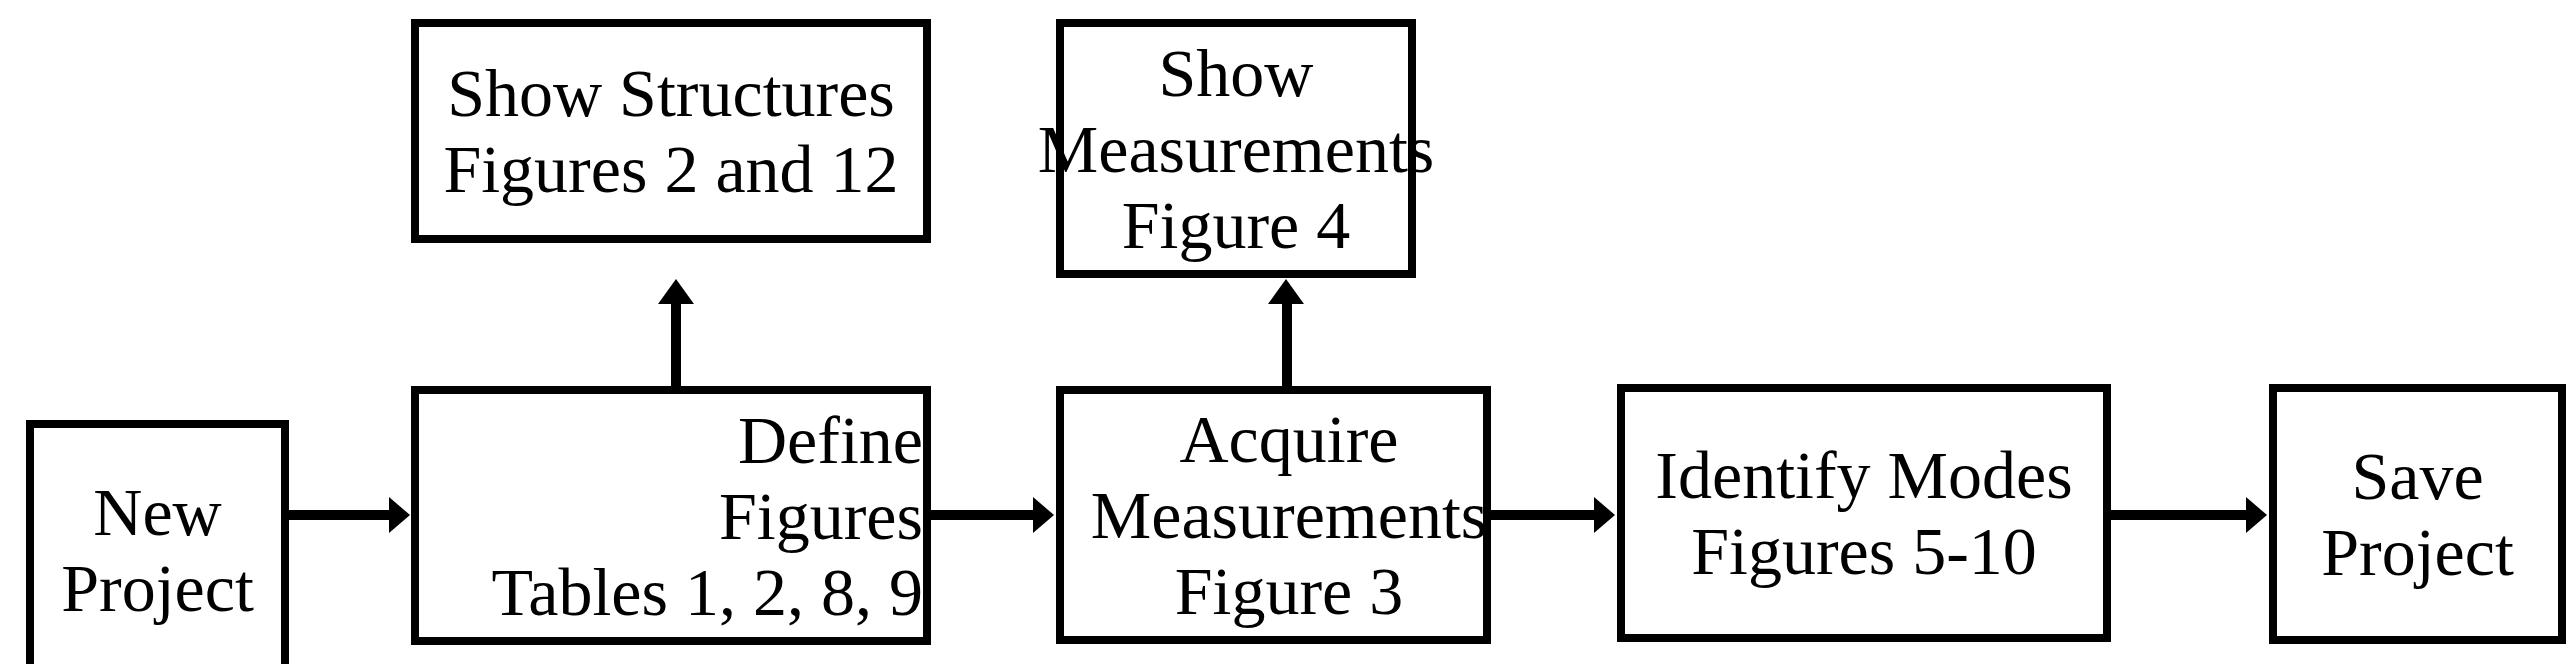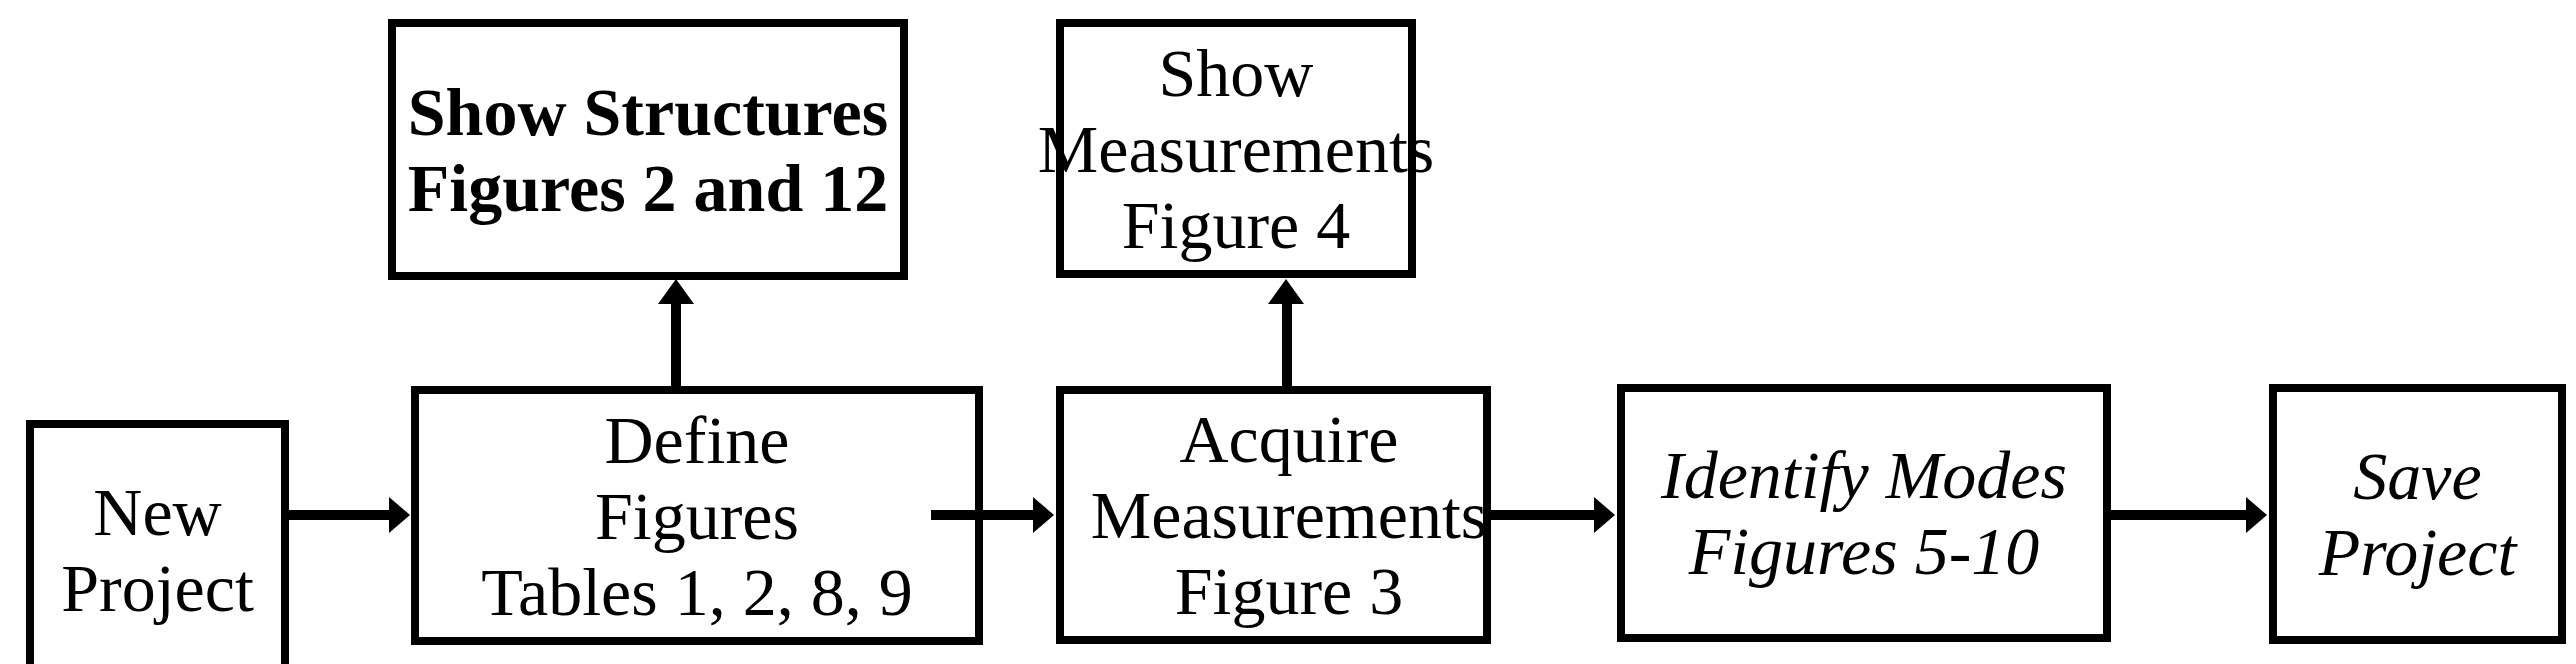--- a/index.html
+++ b/index.html
@@ -60,54 +60,54 @@
     border-left: 18.5px solid transparent;
     border-right: 18.5px solid transparent;
     border-bottom: 25.6px solid #000000;
   }
 </style>
 </head>
 <body>
 
 <div class="canvas">
 
-  <div class="box" style="left:388px; top:19px; width:520px; height:261px;font-weight:bold;">
+  <div class="box" style="left:411px; top:19px; width:520px; height:224px;">
     <div class="line">Show Structures</div>
     <div class="line">Figures 2 and 12</div>
   </div>
 
   <div class="box" style="left:1056px; top:19px; width:360px; height:259px;">
     <div class="line">Show</div>
     <div class="line">Measurements</div>
     <div class="line">Figure 4</div>
   </div>
 
   <div class="box" style="left:26px; top:386px; width:263px; height:260px;margin-top:34px;">
     <div class="line">New</div>
     <div class="line">Project</div>
   </div>
 
-  <div class="box" style="left:411px; top:386px; width:572px; height:259px;">
+  <div class="box" style="left:411px; top:386px; width:520px; height:259px;align-items:flex-end;">
     <div class="line">Define</div>
     <div class="line">Figures</div>
     <div class="line">Tables 1, 2, 8, 9</div>
   </div>
 
   <div class="box" style="left:1056px; top:386px; width:435px; height:258px;padding-left:31px;">
     <div class="line">Acquire</div>
     <div class="line">Measurements</div>
     <div class="line">Figure 3</div>
   </div>
 
-  <div class="box" style="left:1617px; top:384px; width:494px; height:258px;font-style:italic;">
+  <div class="box" style="left:1617px; top:384px; width:494px; height:258px;">
     <div class="line">Identify Modes</div>
     <div class="line">Figures 5-10</div>
   </div>
 
-  <div class="box" style="left:2269px; top:384px; width:297px; height:260px;font-style:italic;">
+  <div class="box" style="left:2269px; top:384px; width:297px; height:260px;">
     <div class="line">Save</div>
     <div class="line">Project</div>
   </div>
 
   <div>
     <div class="shaft-h" style="left:289px; top:510px; width:100px;"></div>
     <div class="head-right" style="left:389px; top:497px;"></div>
   </div>
 
   <div>

